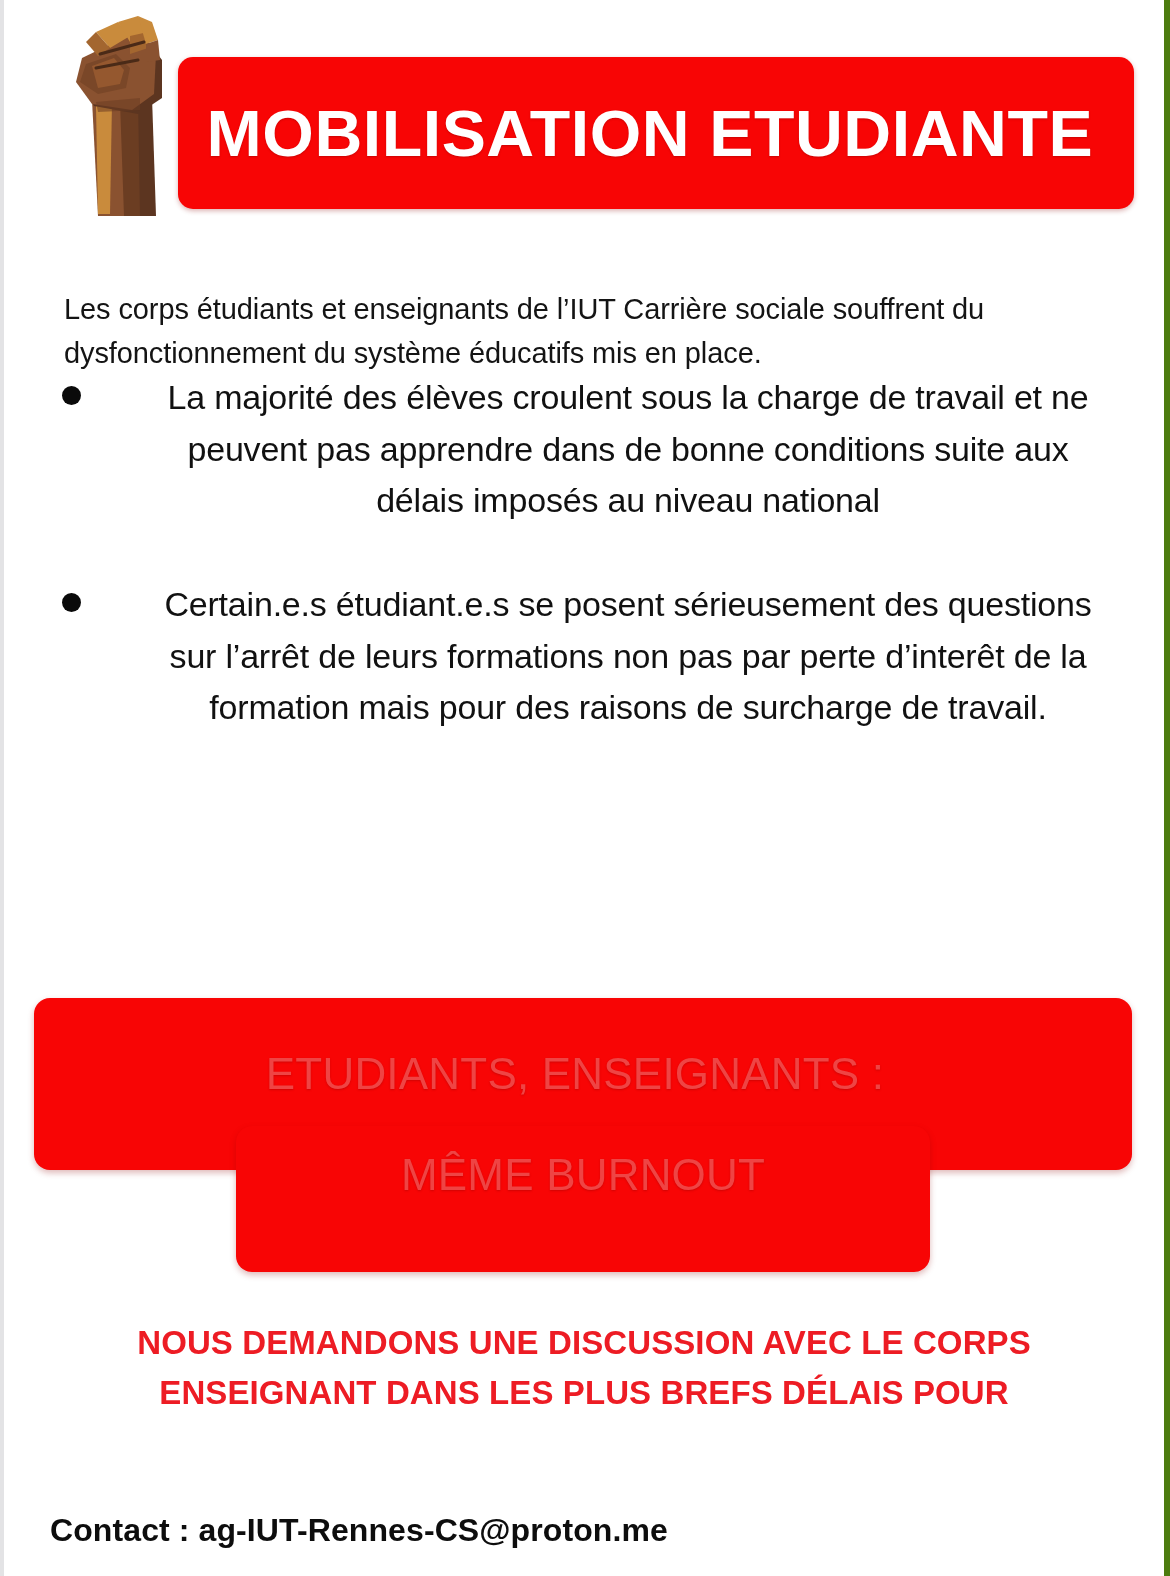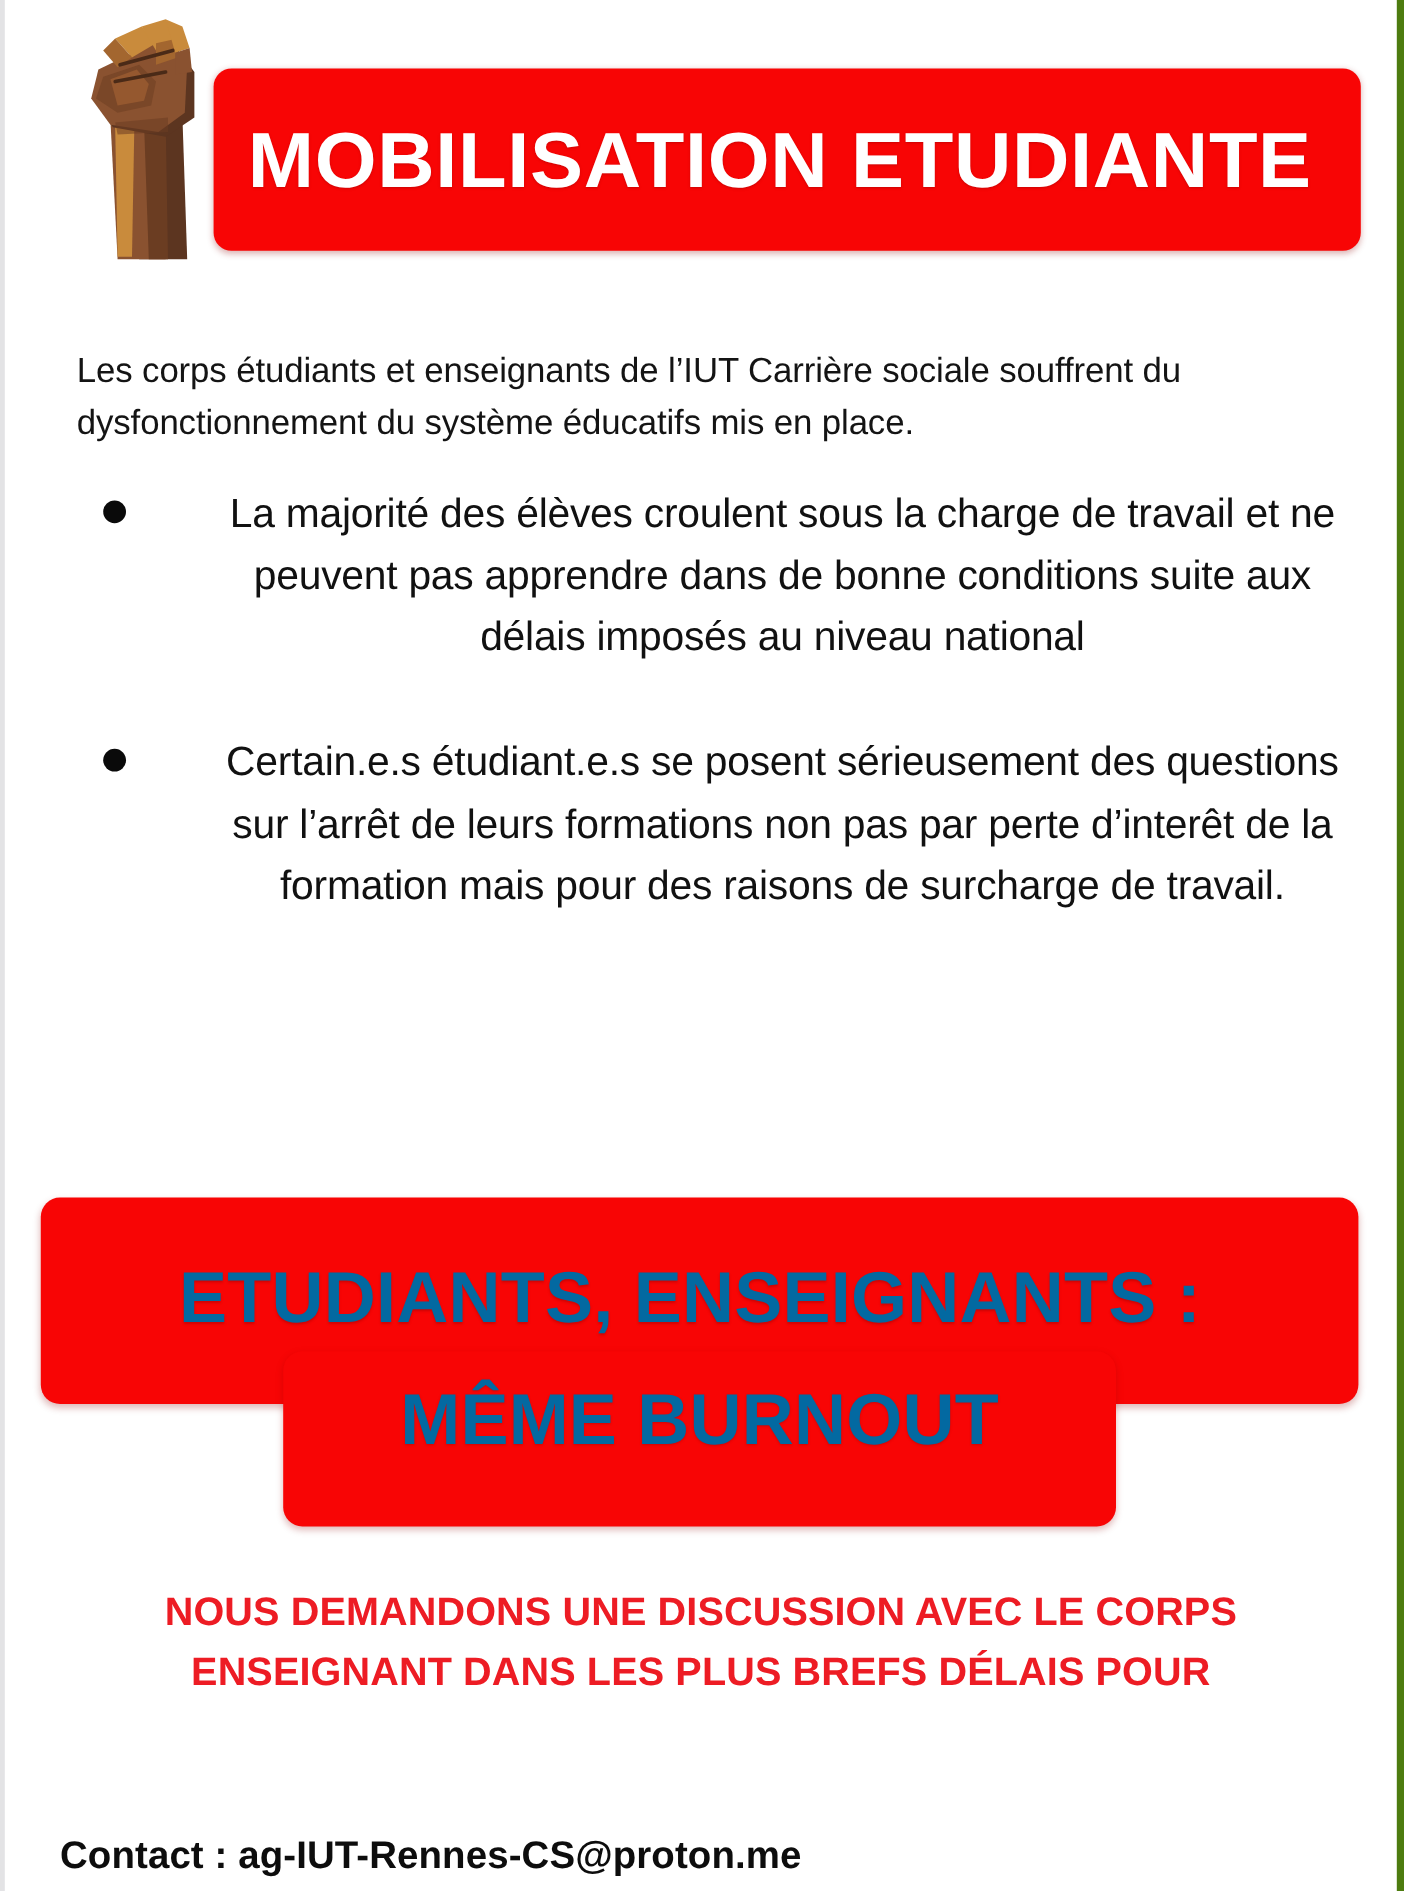--- a/index.html
+++ b/index.html
@@ -75,24 +75,23 @@
     top: 258px;
     width: 1040px;
     font-size: 29px;
     line-height: 1.52;
     color: #141414;
     letter-spacing: -0.1px;
   }
 
   .bullets {
     position: absolute;
-    left: 68px;
+    left: 44px;
     top: 372px;
     width: 1060px;
-    margin-top: 31px;
   }
   .bullet {
     position: relative;
     padding-left: 96px;
     margin-bottom: 52px;
   }
   .bullet .dot {
     position: absolute;
     left: 14px;
     top: 14px;
@@ -134,24 +133,24 @@
     left: 232px;
     top: 128px;
     width: 694px;
     height: 146px;
     background: #F80505;
     border-radius: 16px;
     box-shadow: 0 3px 6px rgba(140,0,0,0.28);
   }
   .slogan-line {
     position: absolute;
-    color: #0369a1;
-    font-family: "Liberation Sans Narrow", "Liberation Sans", sans-serif;
-    font-weight: bold;
-    font-size: 60px;
+    color: #ef4444;
+    font-family: "Liberation Sans Narrow", "Liberation Sans", sans-serif;
+    font-weight: normal;
+    font-size: 44px;
     line-height: 1;
     white-space: nowrap;
     text-shadow: 0 1px 2px rgba(120,0,0,0.30);
     letter-spacing: 0.2px;
   }
   .slogan-line-1 {
     left: 0;
     top: 54px;
     width: 1150px;
     text-align: center;
@@ -185,21 +184,20 @@
   .contact {
     position: absolute;
     left: 46px;
     top: 1512px;
     font-family: "Liberation Sans Narrow", "Liberation Sans", sans-serif;
     font-weight: bold;
     font-size: 32px;
     color: #0d0d0d;
     letter-spacing: 0.1px;
     white-space: nowrap;
-    margin-top: 16px;
   }
 </style>
 </head>
 <body>
 
 <div id="poster">
 
   <div class="header-row">
 
     <div class="fist-icon">

